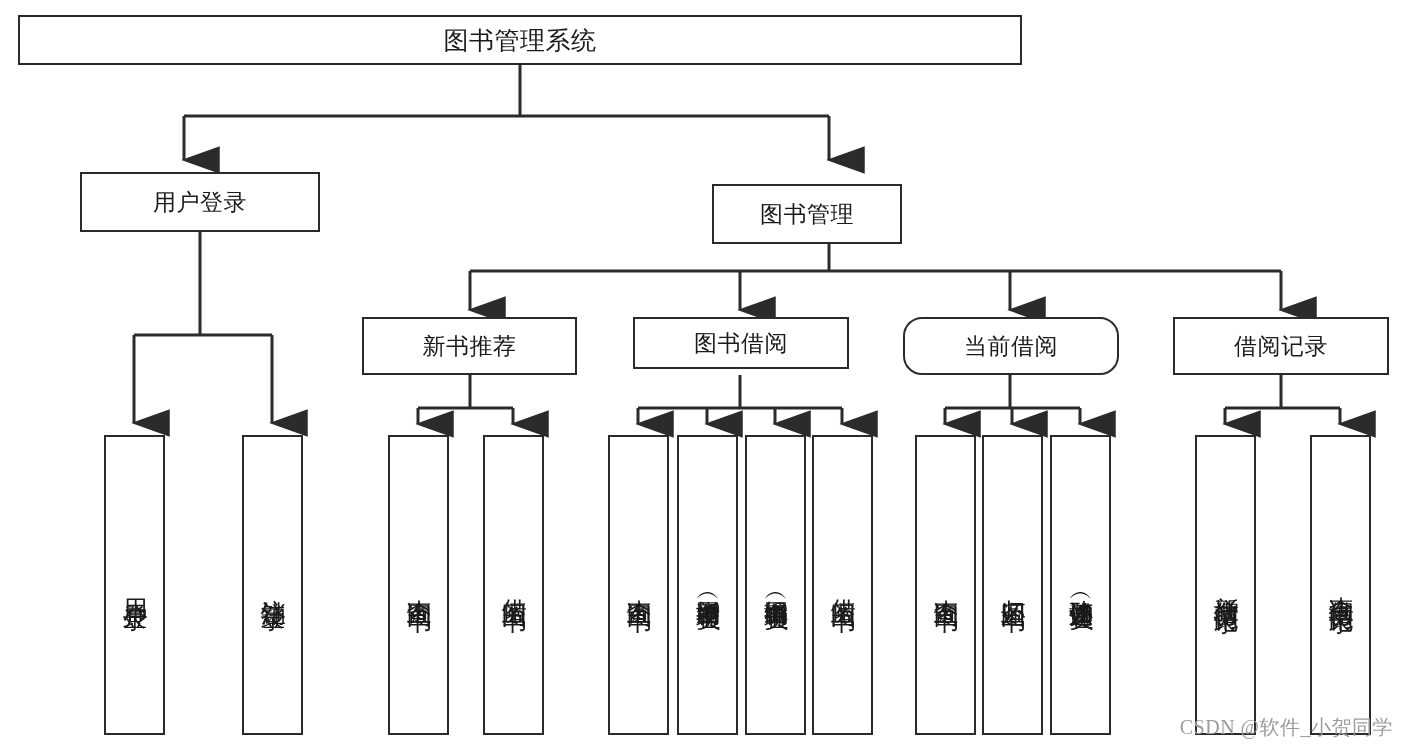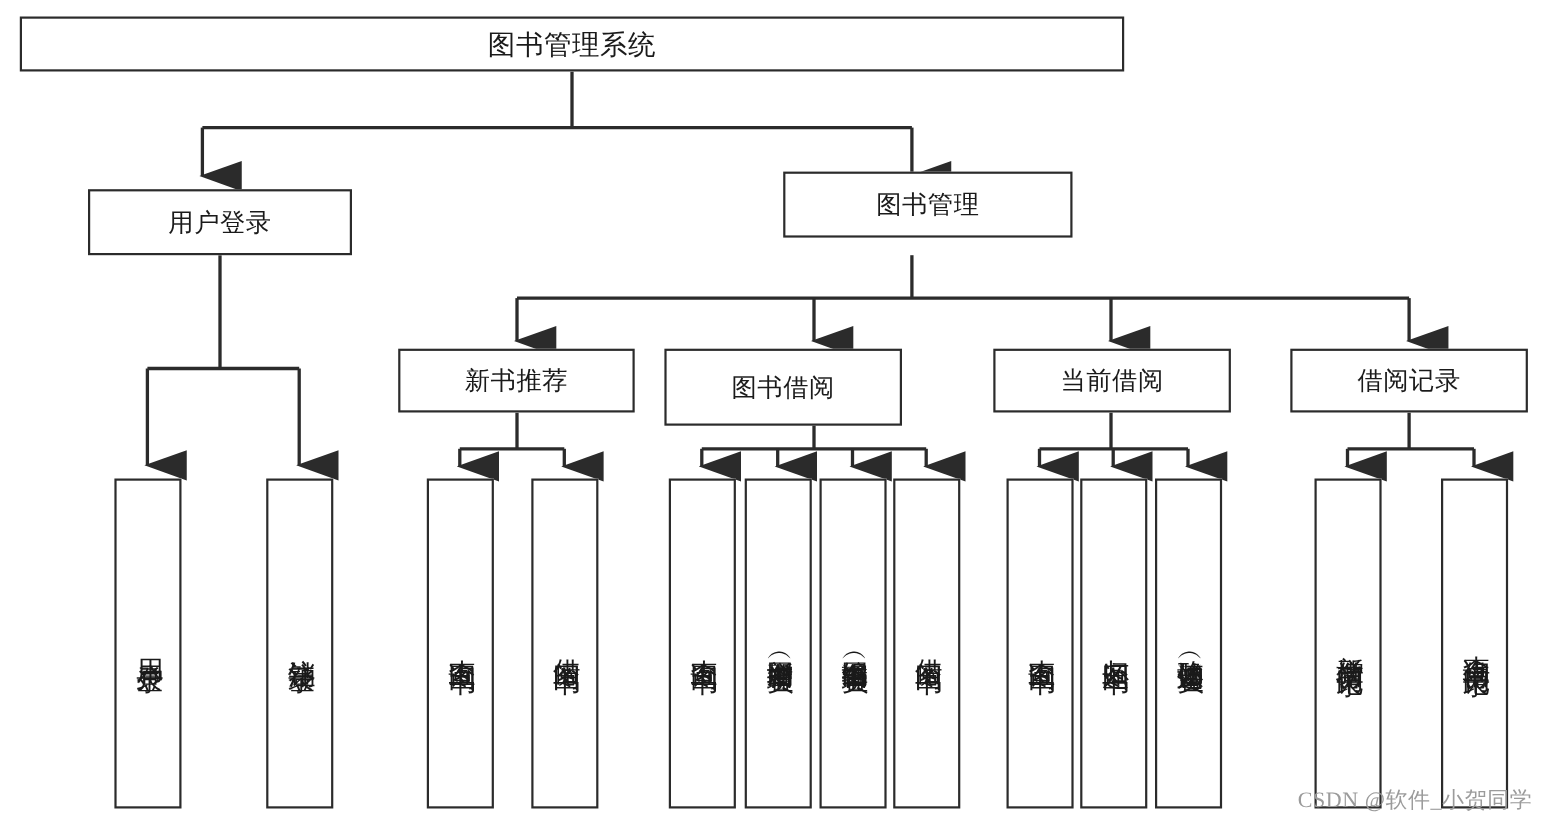--- a/index.html
+++ b/index.html
@@ -125,33 +125,33 @@
   </svg>
 
   <div class="node lvl0" style="left:18px;top:15px;width:1004px;height:50px;">
     <span class="label">图书管理系统</span>
   </div>
 
   <div class="node lvl1" style="left:80px;top:172px;width:240px;height:60px;">
     <span class="label">用户登录</span>
   </div>
 
-  <div class="node lvl1" style="left:712px;top:156px;width:263px;height:60px;">
+  <div class="node lvl1" style="left:712px;top:184px;width:190px;height:60px;">
     <span class="label">图书管理</span>
   </div>
 
   <div class="node lvl1" style="left:362px;top:317px;width:215px;height:58px;">
     <span class="label">新书推荐</span>
   </div>
 
-  <div class="node lvl1" style="left:604px;top:317px;width:216px;height:70px;">
+  <div class="node lvl1" style="left:633px;top:317px;width:216px;height:52px;">
     <span class="label">图书借阅</span>
   </div>
 
-  <div class="node lvl1" style="left:903px;top:317px;width:216px;height:58px;">
+  <div class="node lvl1" style="left:903px;top:317px;width:216px;height:58px;border-radius:19px;">
     <span class="label">当前借阅</span>
   </div>
 
   <div class="node lvl1" style="left:1173px;top:317px;width:216px;height:58px;">
     <span class="label">借阅记录</span>
   </div>
 
   <div class="node leaf" style="left:104px;top:435px;width:61px;height:300px;">
     <span class="label">用户登录</span>
   </div>

